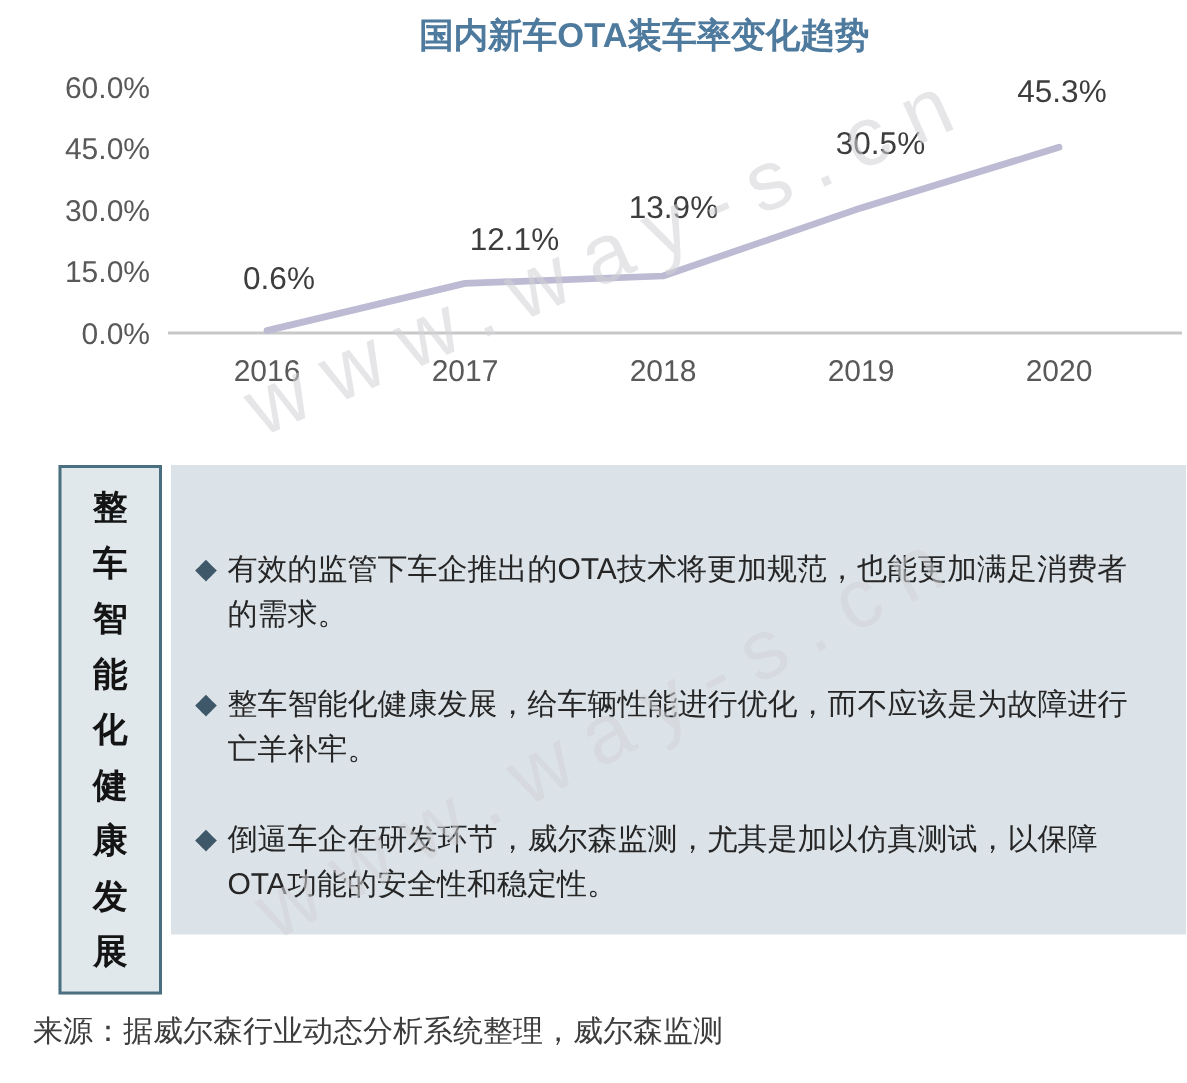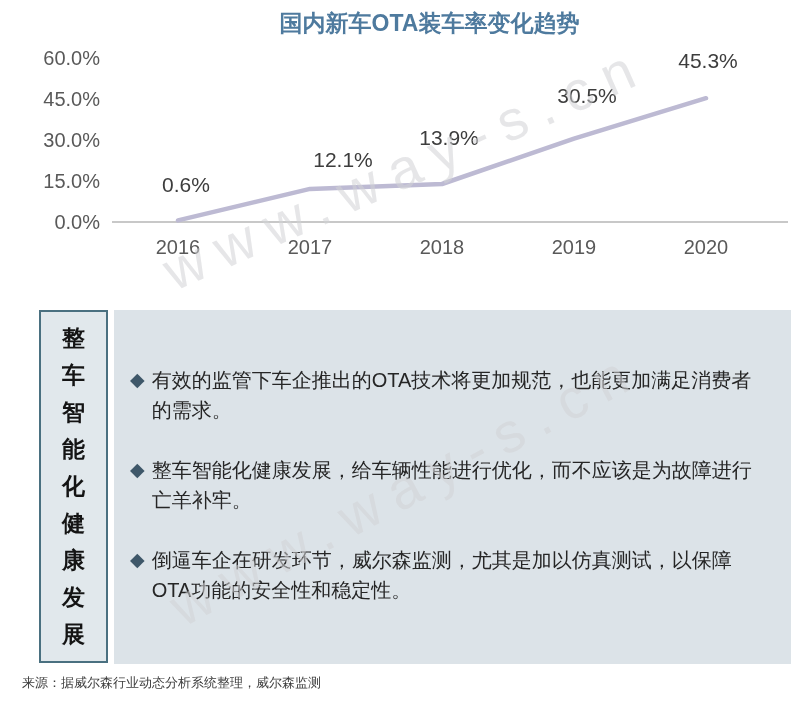--- a/index.html
+++ b/index.html
@@ -30,21 +30,21 @@
     position:absolute;top:8px;left:0;width:100%;
     text-align:center;
     font-size:23px;font-weight:bold;
     color:#4e7a9e;
     z-index:2;
     padding-left:34px;
   }
   #chart{position:absolute;top:0;left:0;z-index:2;}
   
   .panel{
-    position:absolute;top:310px;left:39px;right:0;height:354px;
+    position:absolute;top:310px;left:39px;right:0;height:313px;
     display:flex;z-index:2;
   }
   .side-box{
     width:69px;height:353px;box-sizing:border-box;
     background:#e1e8ec;
     border:2px solid #4a7080;
     display:flex;justify-content:center;
     flex:none;
   }
   .side-label{
@@ -73,21 +73,21 @@
   .diamond{
     flex:none;
     color:#3e5769;
     font-size:19px;
     line-height:30px;
     margin-right:7px;
   }
   
   .source{
     position:absolute;left:22px;top:674px;
-    font-size:13px;color:#3d3d3d;
+    font-size:20px;color:#3d3d3d;
     z-index:2;
   }
 </style>
 </head>
 <body>
 
 <div class="page">
 
   <div class="watermark wm1">www.way-s.cn</div>
   <div class="watermark wm2">www.way-s.cn</div>

